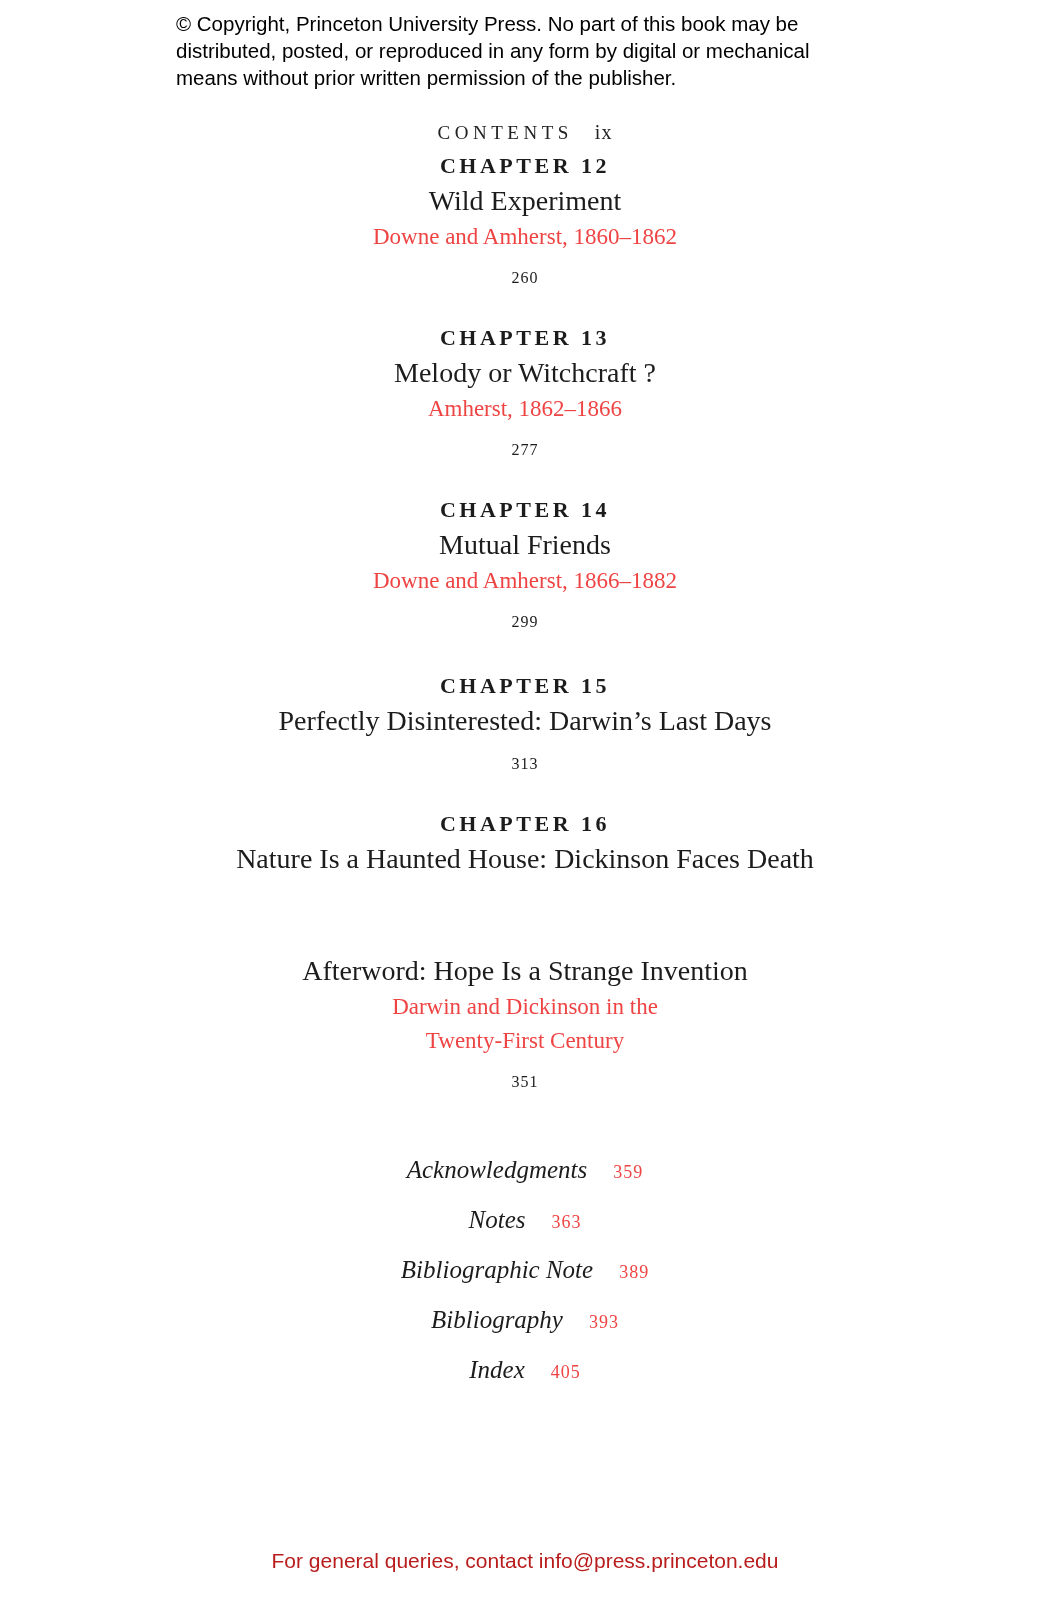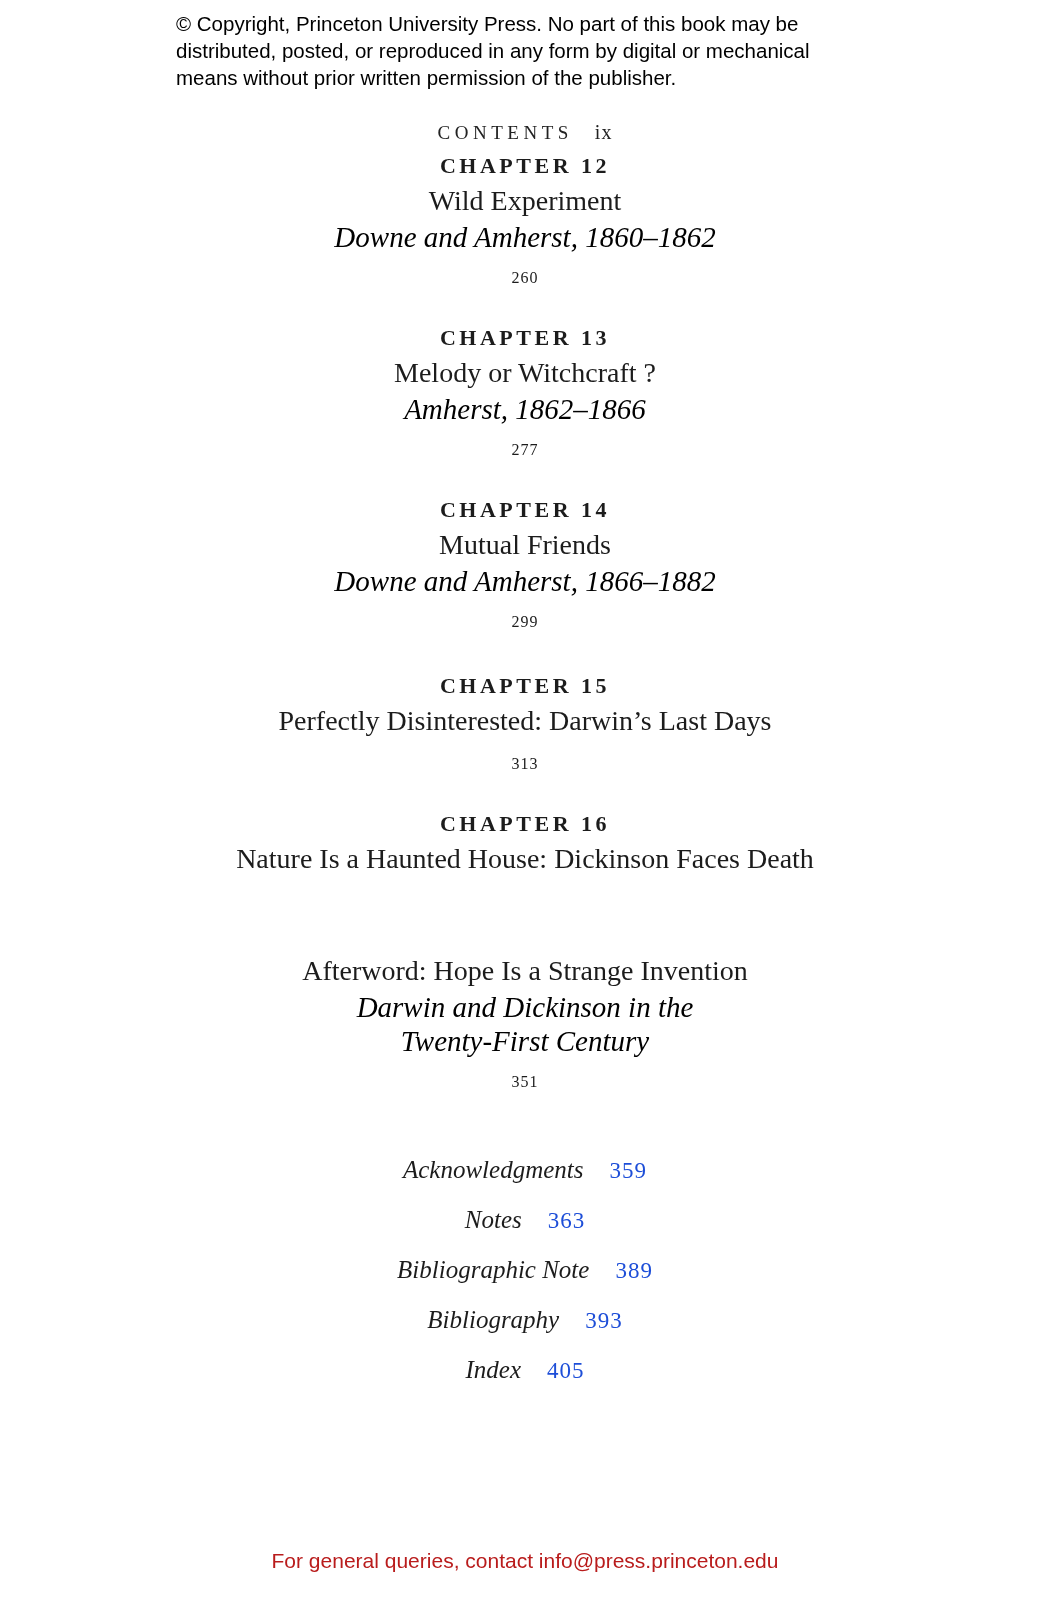--- a/index.html
+++ b/index.html
@@ -61,24 +61,23 @@
     line-height: 32px;
     letter-spacing: 3.5px;
     color: #1c1c1c;
   }
   .ch-title {
     font-size: 28px;
     line-height: 38px;
     color: #1c1c1c;
   }
   .ch-sub {
-    font-style: italic;
-    font-size: 29px;
+    font-size: 23px;
     line-height: 34px;
-    color: #000000;
+    color: #ef4444;
   }
   .ch-page {
     font-size: 16px;
     line-height: 30px;
     margin-top: 9px;
     letter-spacing: 1px;
     color: #1c1c1c;
   }
   
   .backmatter {
@@ -90,24 +89,24 @@
   }
   .bm-row {
     line-height: 47px;
   }
   .bm-label {
     font-style: italic;
     font-size: 25px;
     color: #1c1c1c;
   }
   .bm-page {
-    font-size: 23px;
+    font-size: 18px;
     margin-left: 26px;
     letter-spacing: 1px;
-    color: #1d4ed8;
+    color: #ef4444;
   }
   
   .footer {
     position: absolute;
     top: 1549px;
     left: 0;
     width: 100%;
     text-align: center;
     font-family: "Liberation Sans", sans-serif;
     font-size: 21px;

